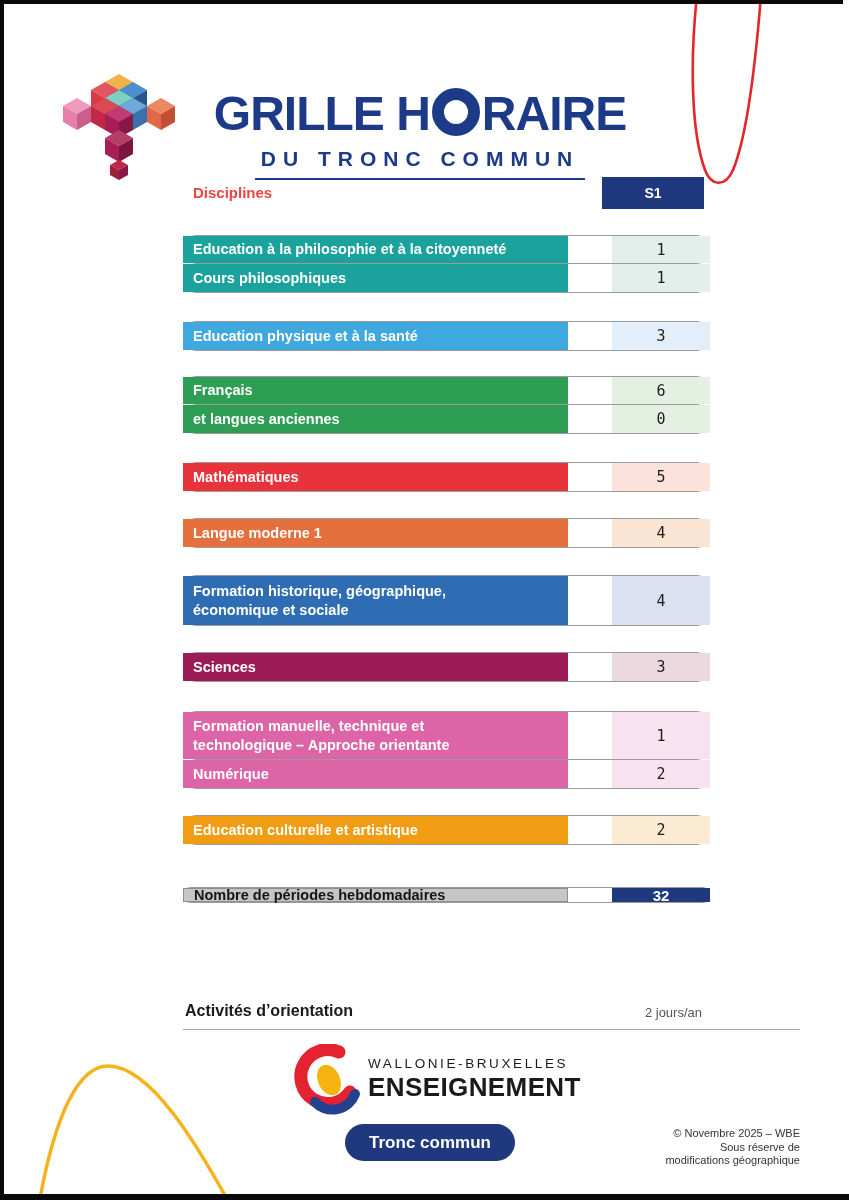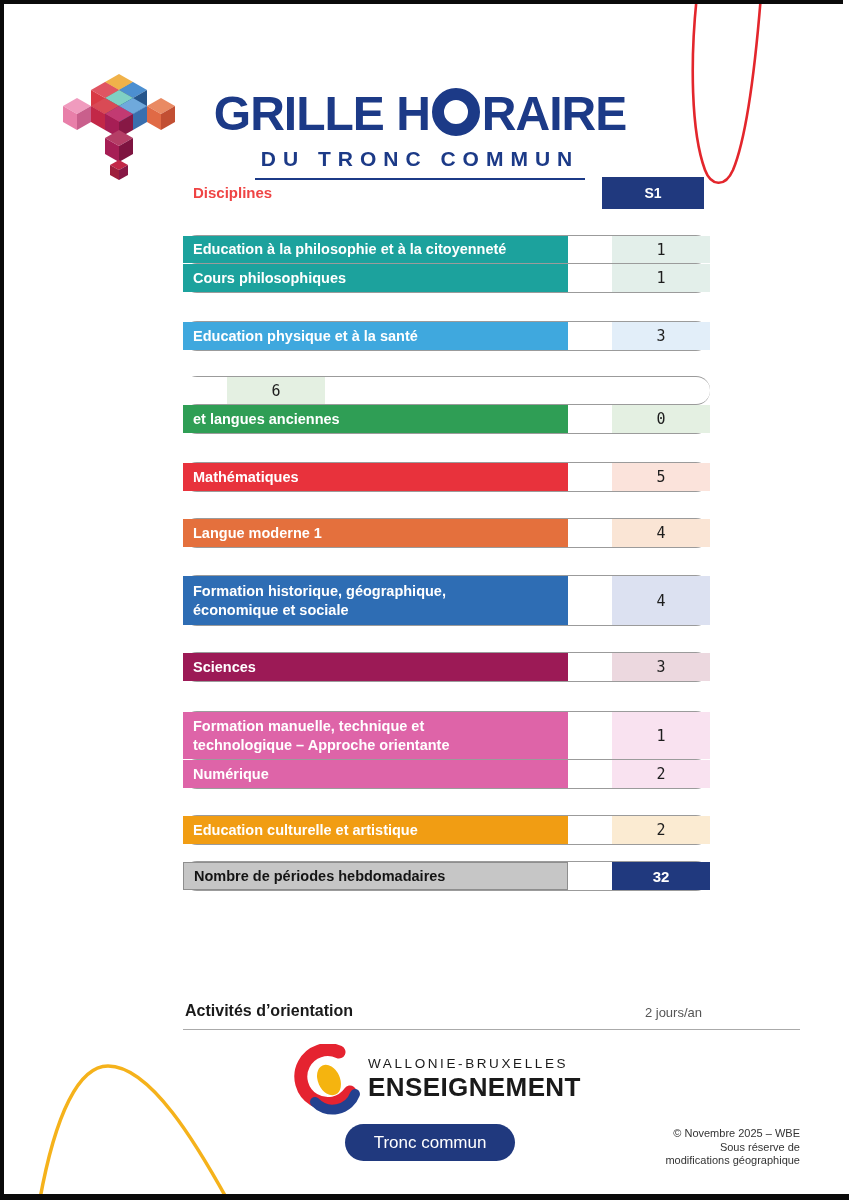--- a/index.html
+++ b/index.html
@@ -39,21 +39,21 @@
   #orientation-value{position:absolute;left:560px;top:1005px;width:142px;text-align:right;font-size:13px;color:#555;z-index:2;}
   #orientation-rule{position:absolute;left:183px;top:1029px;width:617px;height:1px;background:#aaa;z-index:2;}
   
   #wbe{position:absolute;left:293px;top:1044px;z-index:2;}
   #wbe-text{position:absolute;left:368px;top:1056px;z-index:2;color:#1a1a1a;}
   #wbe-line1{font-size:13.5px;letter-spacing:2.6px;font-weight:500;}
   #wbe-line2{font-size:26px;font-weight:800;letter-spacing:0.4px;margin-top:1px;}
   
   #tc-button{position:absolute;left:345px;top:1124px;width:170px;height:37px;background:#20397E;border:none;
              border-radius:19px;color:#fff;font-family:"Liberation Sans",sans-serif;font-size:17px;
-             font-weight:normal;cursor:pointer;z-index:2;}
+             font-weight:bold;cursor:pointer;z-index:2;}
   #copyright{position:absolute;left:540px;top:1127px;width:260px;text-align:right;font-size:11px;
              line-height:13.5px;color:#333;z-index:2;}
   #logo-cube{position:absolute;left:52px;top:58px;z-index:2;}
 </style>
 </head>
 <body>
 
 <div id="page">
 
   <svg id="curves">
@@ -157,20 +157,23 @@
 
   <div class="row first" style="top:321px;height:30px">
     <div class="bar" style="background: rgb(63, 168, 222);">
         <span>Education physique et à la santé</span>
       </div>
     <div class="gapcol"></div>
     <div class="val" style="background: rgb(226, 238, 249);">3</div>
   </div>
 
   <div class="row first" style="top:376px;height:29px">
+    <div class="bar" style="background: rgb(47, 158, 85);">
+        <span>Français</span>
+      </div>
     <div class="gapcol"></div>
     <div class="val" style="background: rgb(228, 240, 226);">6</div>
   </div>
   <div class="row" style="top:405px;height:29px">
     <div class="bar" style="background: rgb(47, 158, 85);">
         <span>et langues anciennes</span>
       </div>
     <div class="gapcol"></div>
     <div class="val" style="background: rgb(228, 240, 226);">0</div>
   </div>
@@ -225,21 +228,21 @@
   </div>
 
   <div class="row first" style="top:815px;height:30px">
     <div class="bar" style="background: rgb(241, 157, 19);">
         <span>Education culturelle et artistique</span>
       </div>
     <div class="gapcol"></div>
     <div class="val" style="background: rgb(251, 235, 210);">2</div>
   </div>
 
-  <div class="row first" style="top:861px;height:30px">
+  <div class="row first" style="top:887px;height:16px">
     <div class="bar total">
         <span>Nombre de périodes hebdomadaires</span>
       </div>
     <div class="gapcol"></div>
     <div class="val total" style="background: rgb(32, 57, 126);">32</div>
   </div>
 
   <div id="orientation-label">Activités d’orientation</div>
   <div id="orientation-value">2 jours/an</div>
   <div id="orientation-rule"></div>

